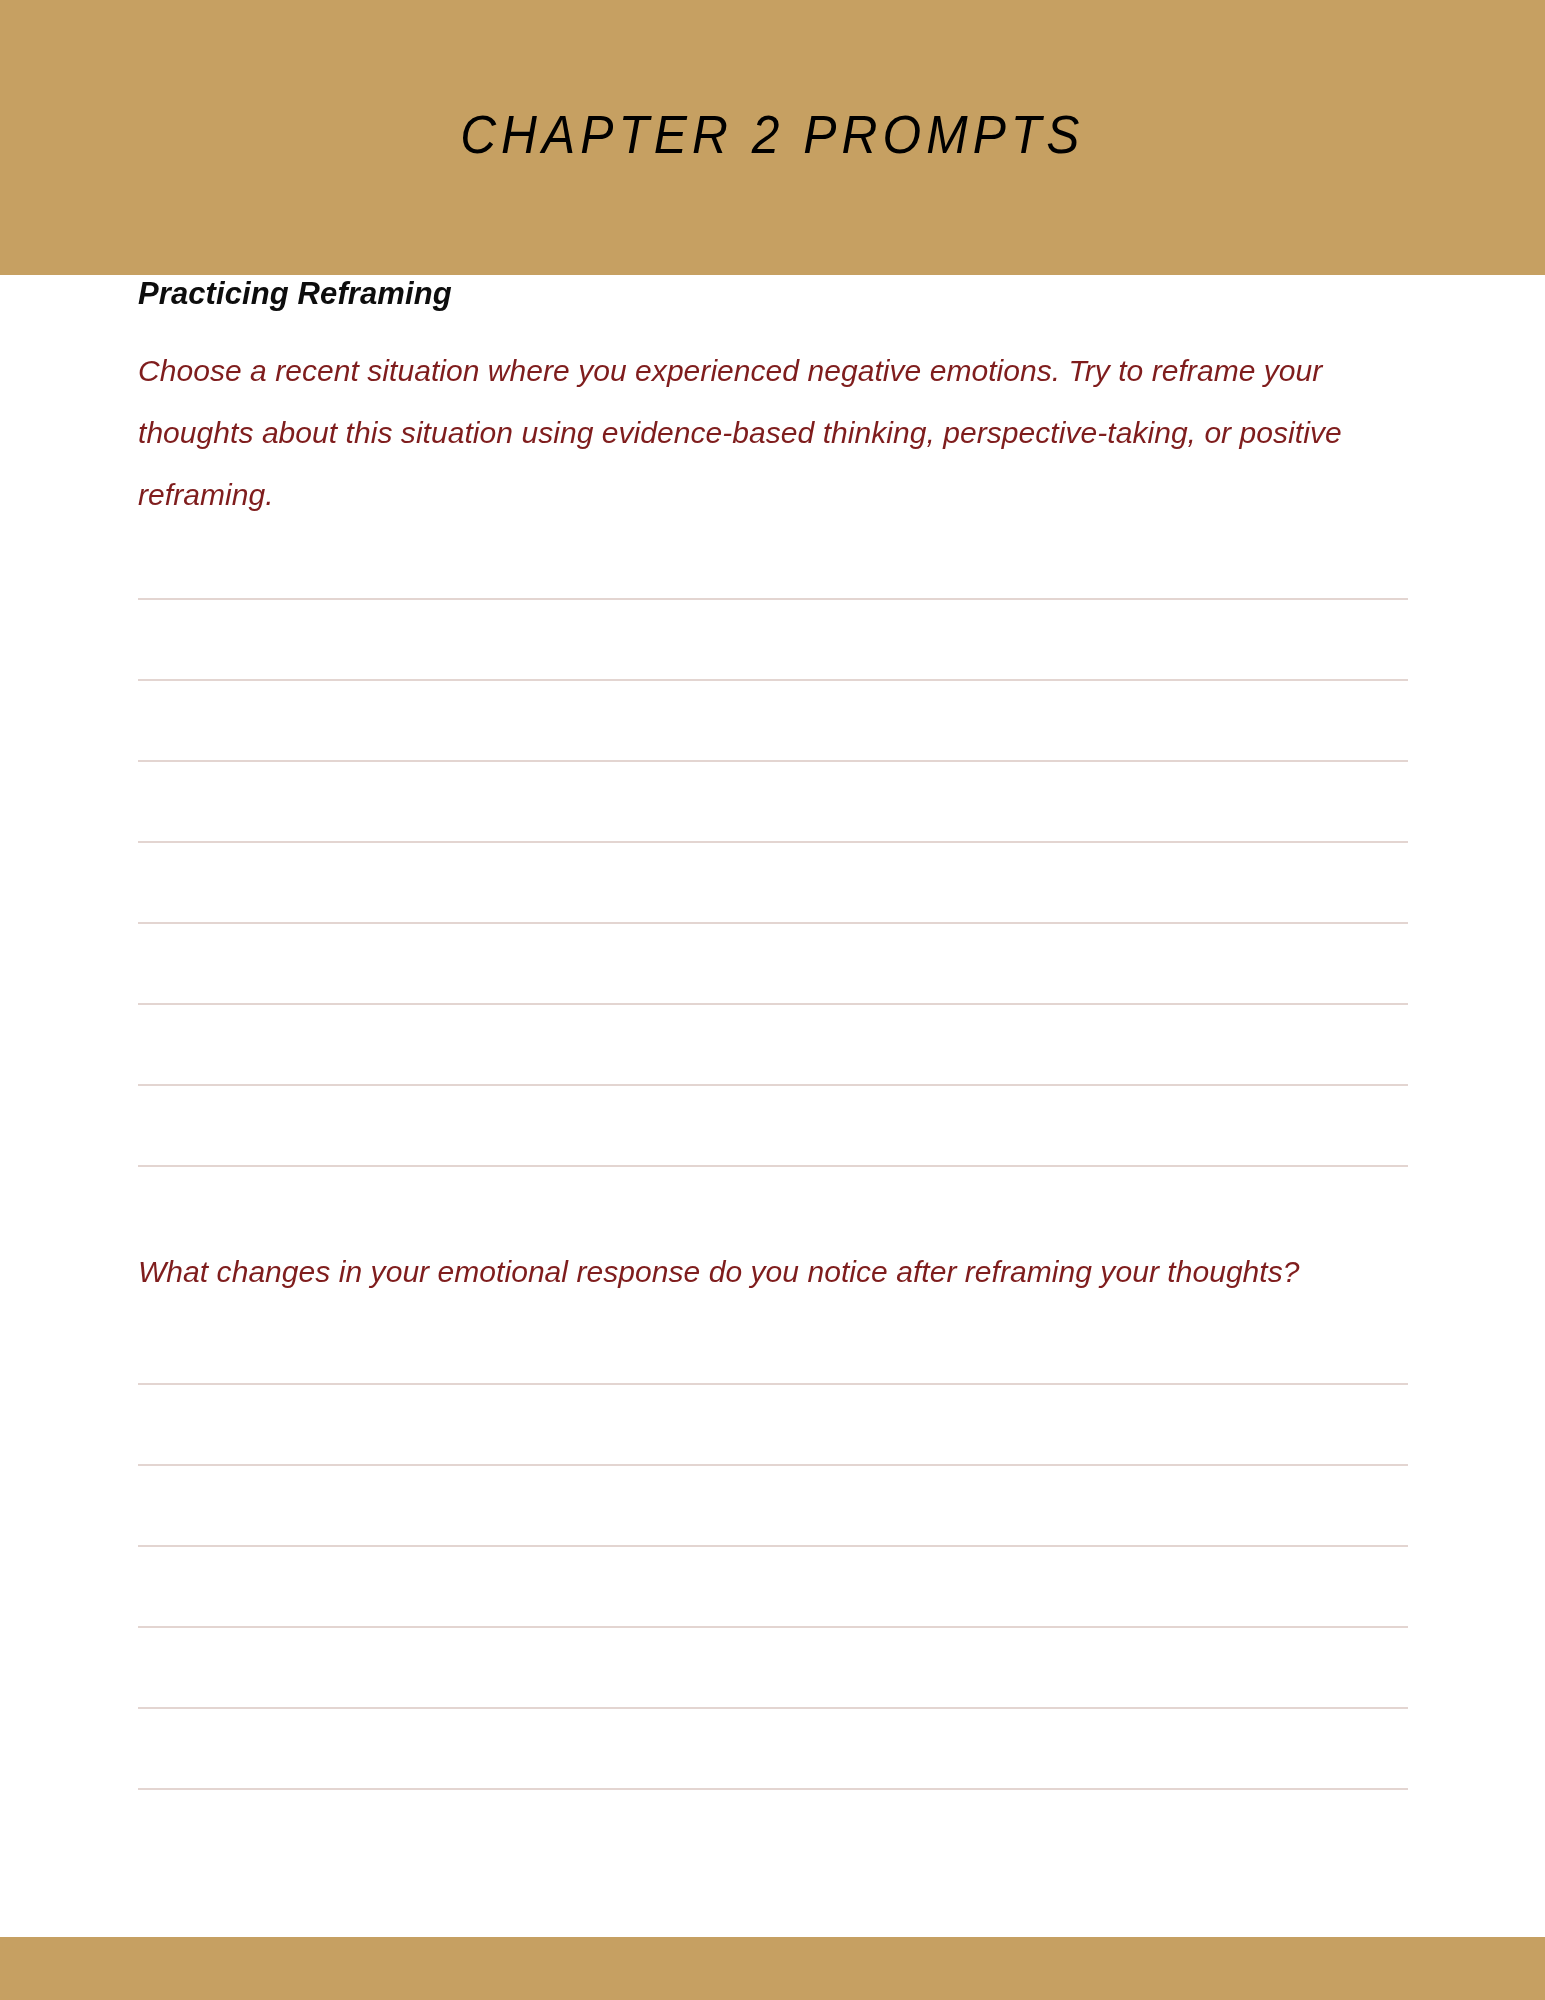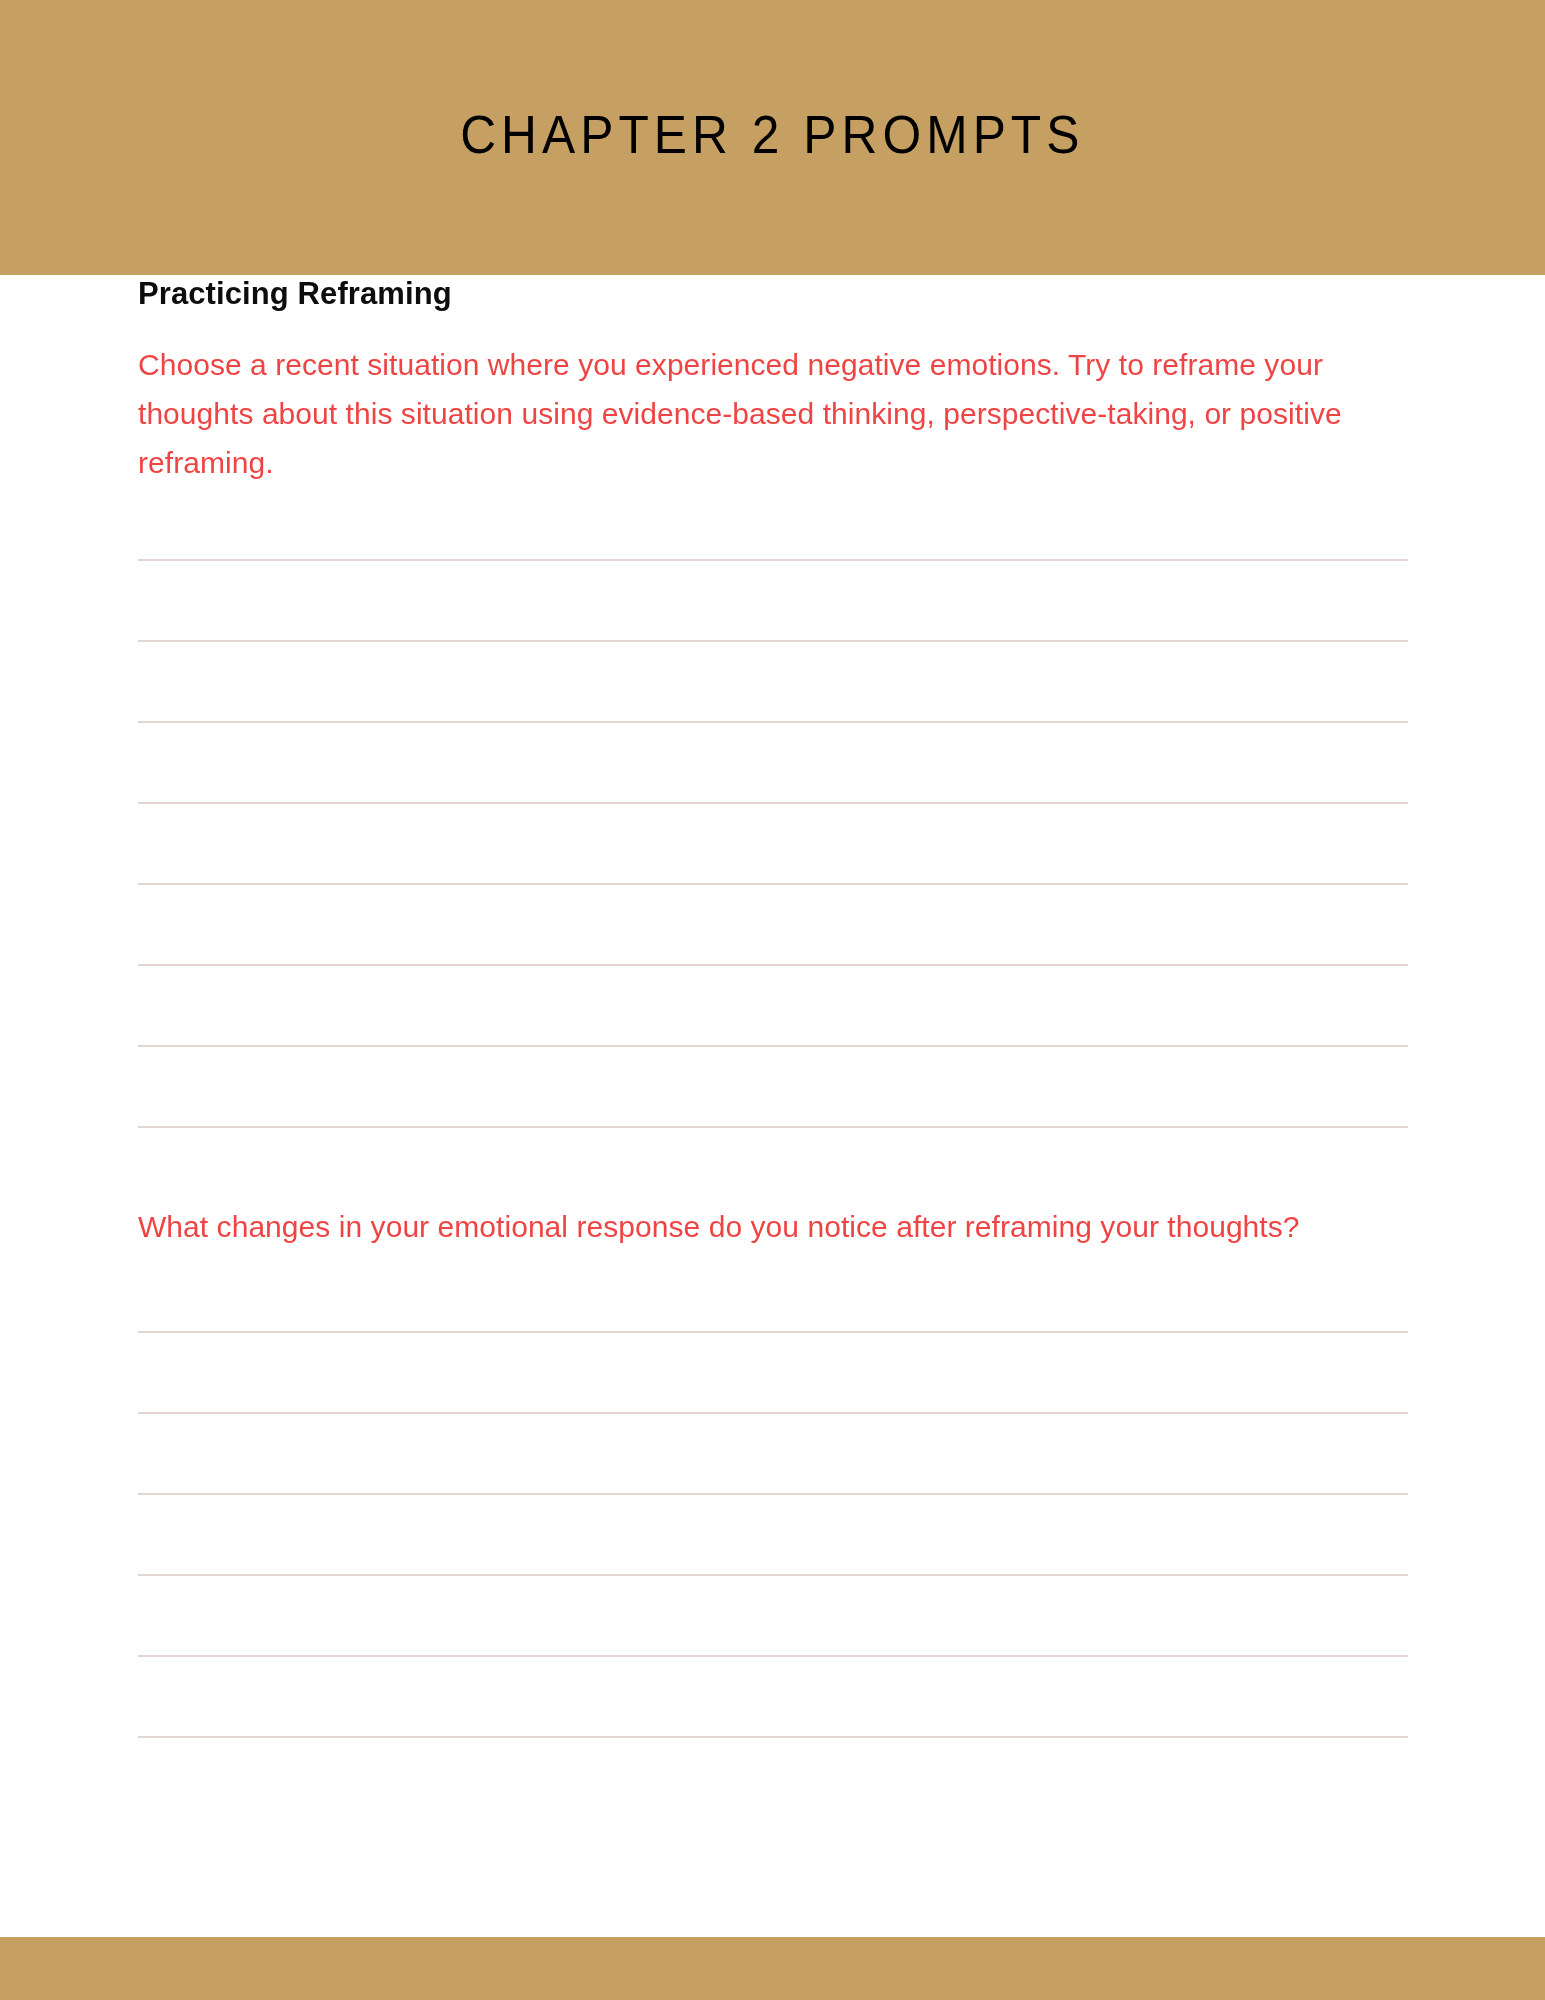--- a/index.html
+++ b/index.html
@@ -13,20 +13,21 @@
     font-family: "Liberation Sans", "DejaVu Sans", sans-serif;
     overflow: hidden;
     position: relative;
   }
 
   .page {
     position: relative;
     width: 1545px;
     height: 1576px;
     background: #ffffff;
+    font-style: italic;
   }
 
   
   .header-band {
     position: absolute;
     top: 0;
     left: 0;
     width: 1545px;
     height: 275px;
     background: #c6a062;
@@ -71,22 +72,22 @@
     font-weight: 700;
     color: #0d0d0d;
     line-height: 1.2;
     margin: 0;
     letter-spacing: 0.1px;
   }
 
   .prompt-text {
     font-size: 30px;
     font-weight: 400;
-    color: #ef4444;
-    line-height: 49px;
+    color: #7f1d1d;
+    line-height: 62px;
     margin: 0;
     letter-spacing: 0.05px;
     max-width: 1260px;
   }
 
   .prompt-one {
     padding-top: 28px;
   }
 
   .prompt-two {

